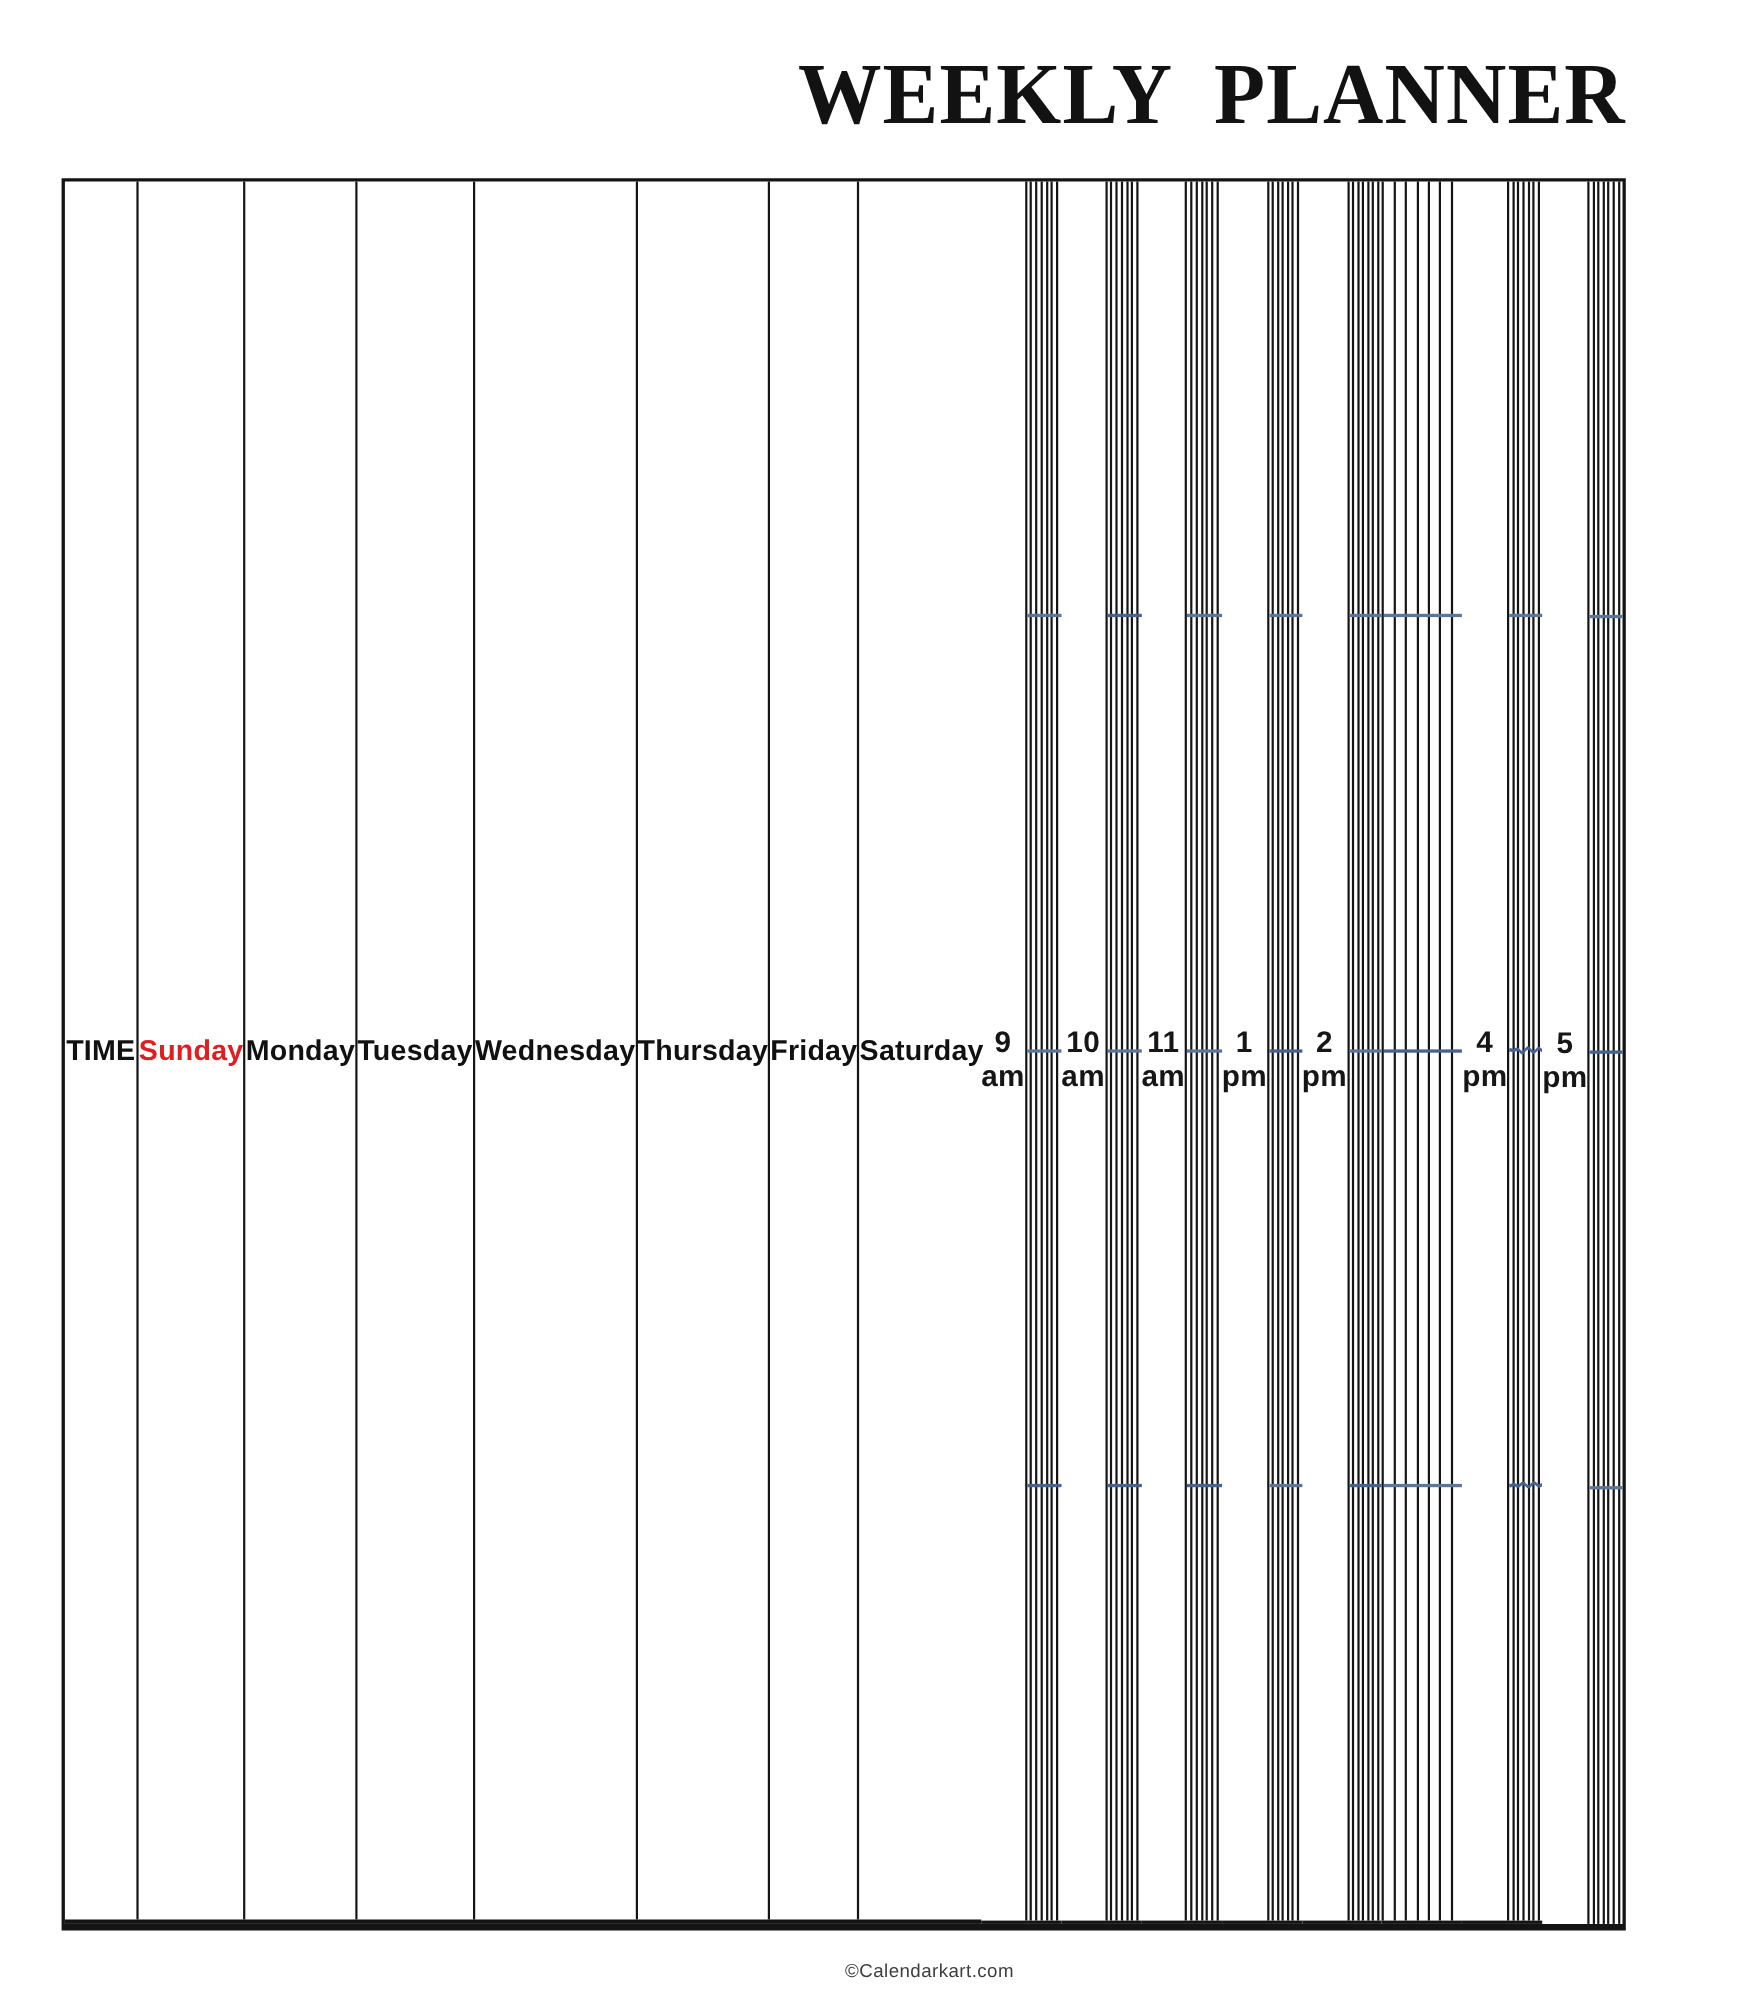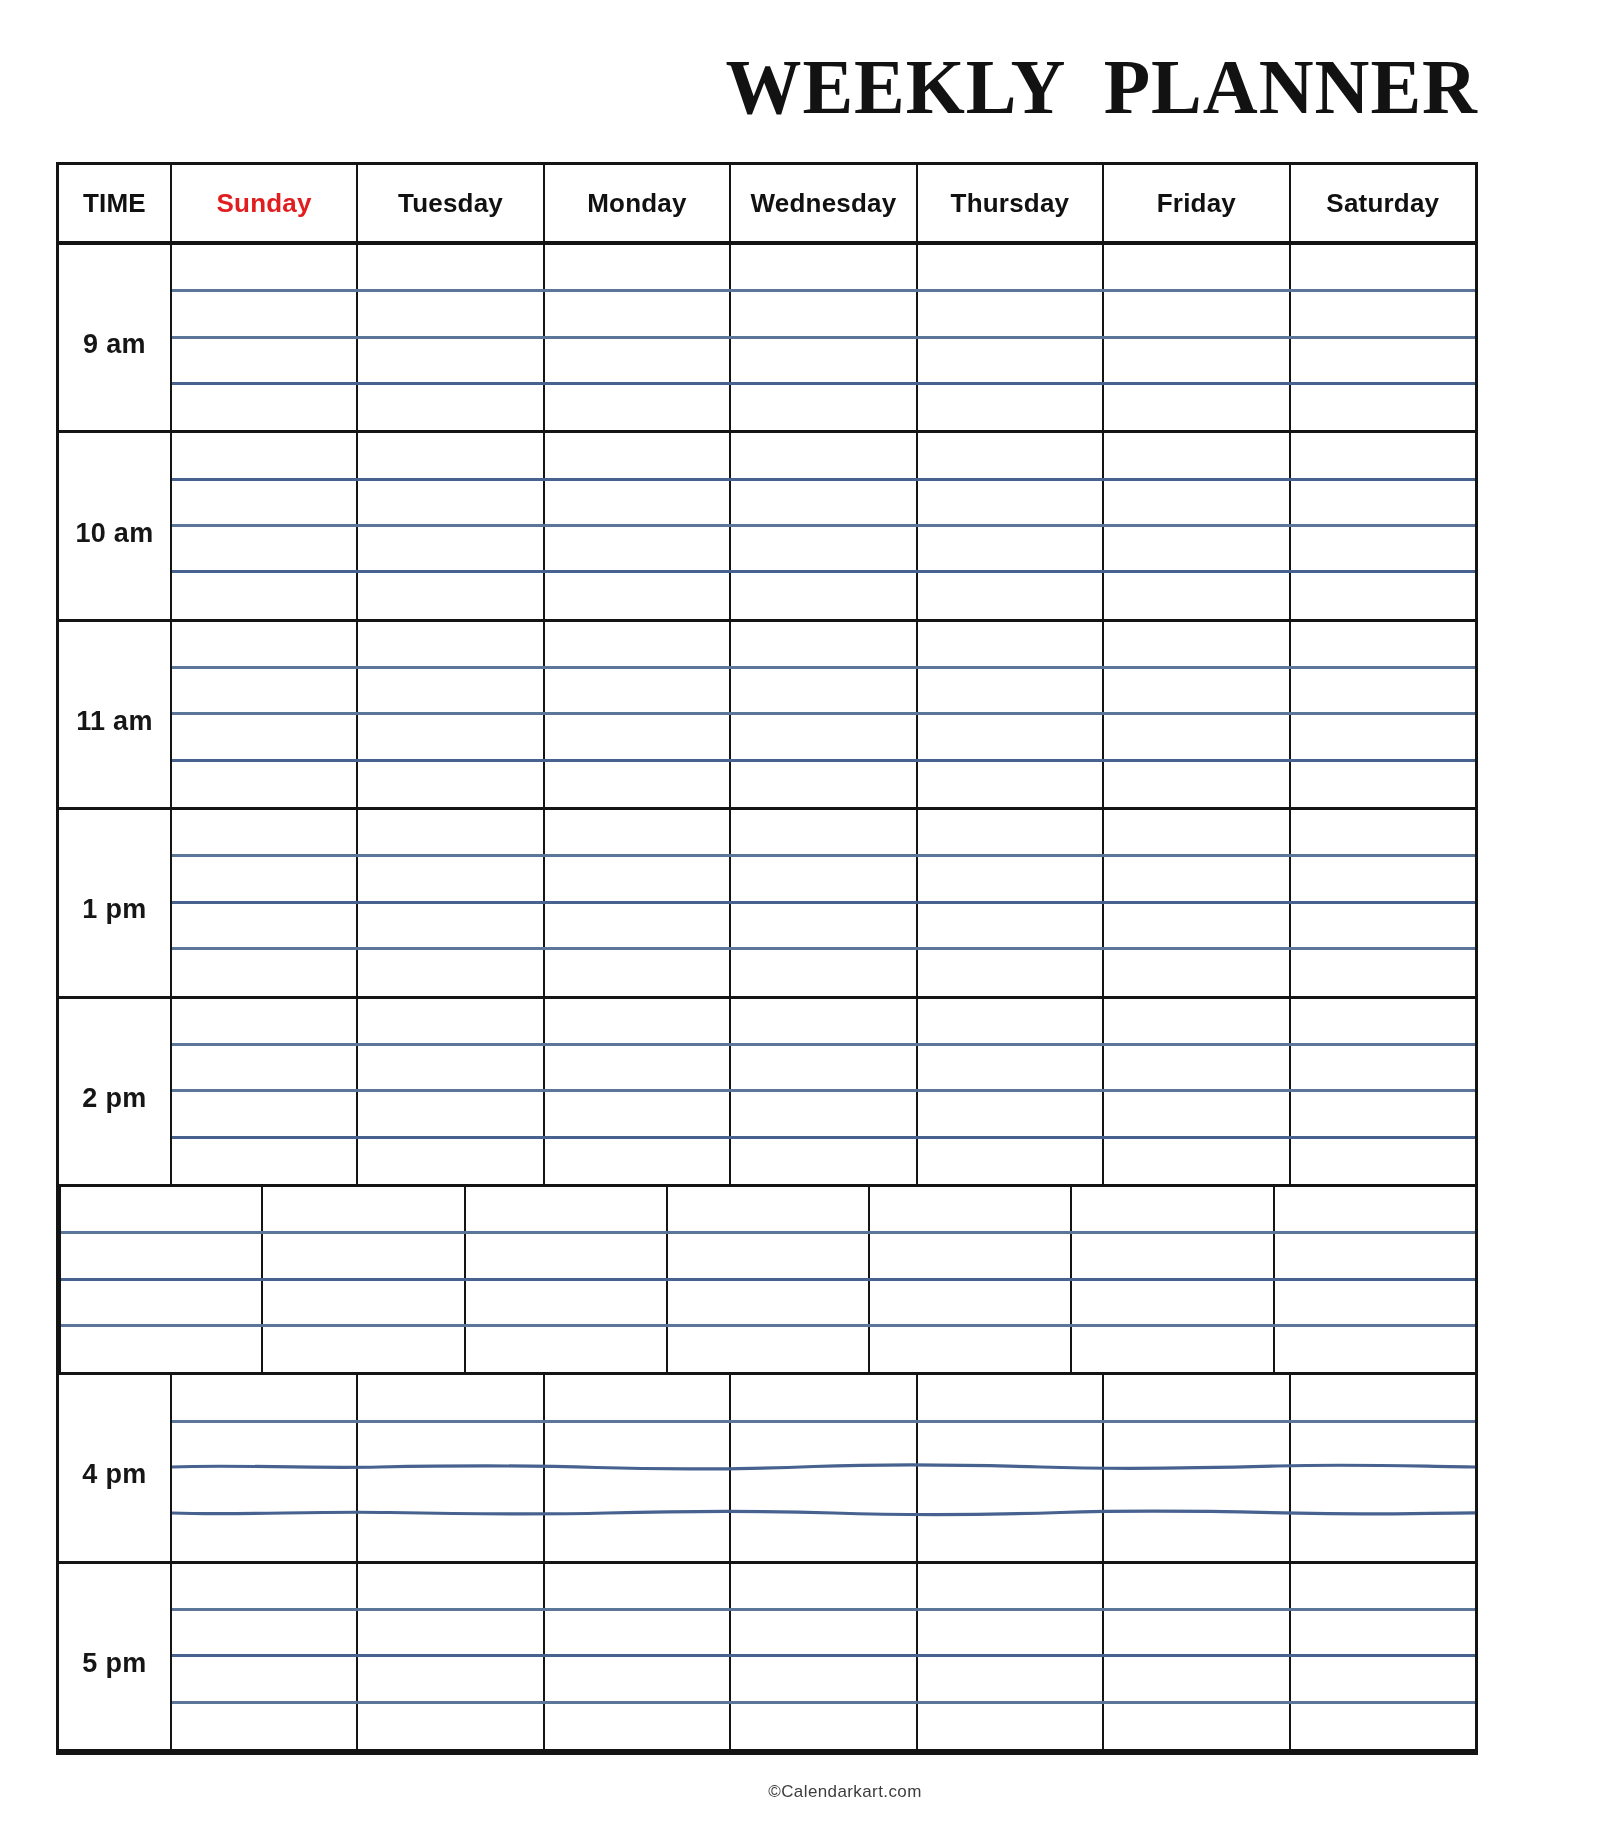--- a/index.html
+++ b/index.html
@@ -31,21 +31,21 @@
     color:#121212;
     transform:scaleY(1.04);
     white-space:nowrap;
   }
   .planner{
     position:absolute;
     left:56px;top:162px;
     width:1422px;height:1593px;
     border:3px solid var(--grid-black);
     border-bottom-width:6px;
-    display:flex;flex-direction:column;
+    display:flex;flex-direction:row;
     background:#fff;
   }
   .hrow{
     flex:0 0 80px;
     display:flex;
     border-bottom:4px solid var(--grid-black);
   }
   .hcell{
     flex:1 1 0;
     display:flex;align-items:center;justify-content:center;
@@ -116,22 +116,22 @@
 
 <div class="page">
 
   <div class="title">WEEKLY PLANNER</div>
 
   <div class="planner">
 
     <div class="hrow">
       <div class="hcell time">TIME</div>
       <div class="hcell sun">Sunday</div>
+      <div class="hcell">Monday</div>
       <div class="hcell">Tuesday</div>
-      <div class="hcell">Monday</div>
       <div class="hcell">Wednesday</div>
       <div class="hcell">Thursday</div>
       <div class="hcell">Friday</div>
       <div class="hcell">Saturday</div>
     </div>
 
     <div class="brow">
       <div class="tcell">9 am</div>
       <div class="darea">
         <div class="dc"></div>

